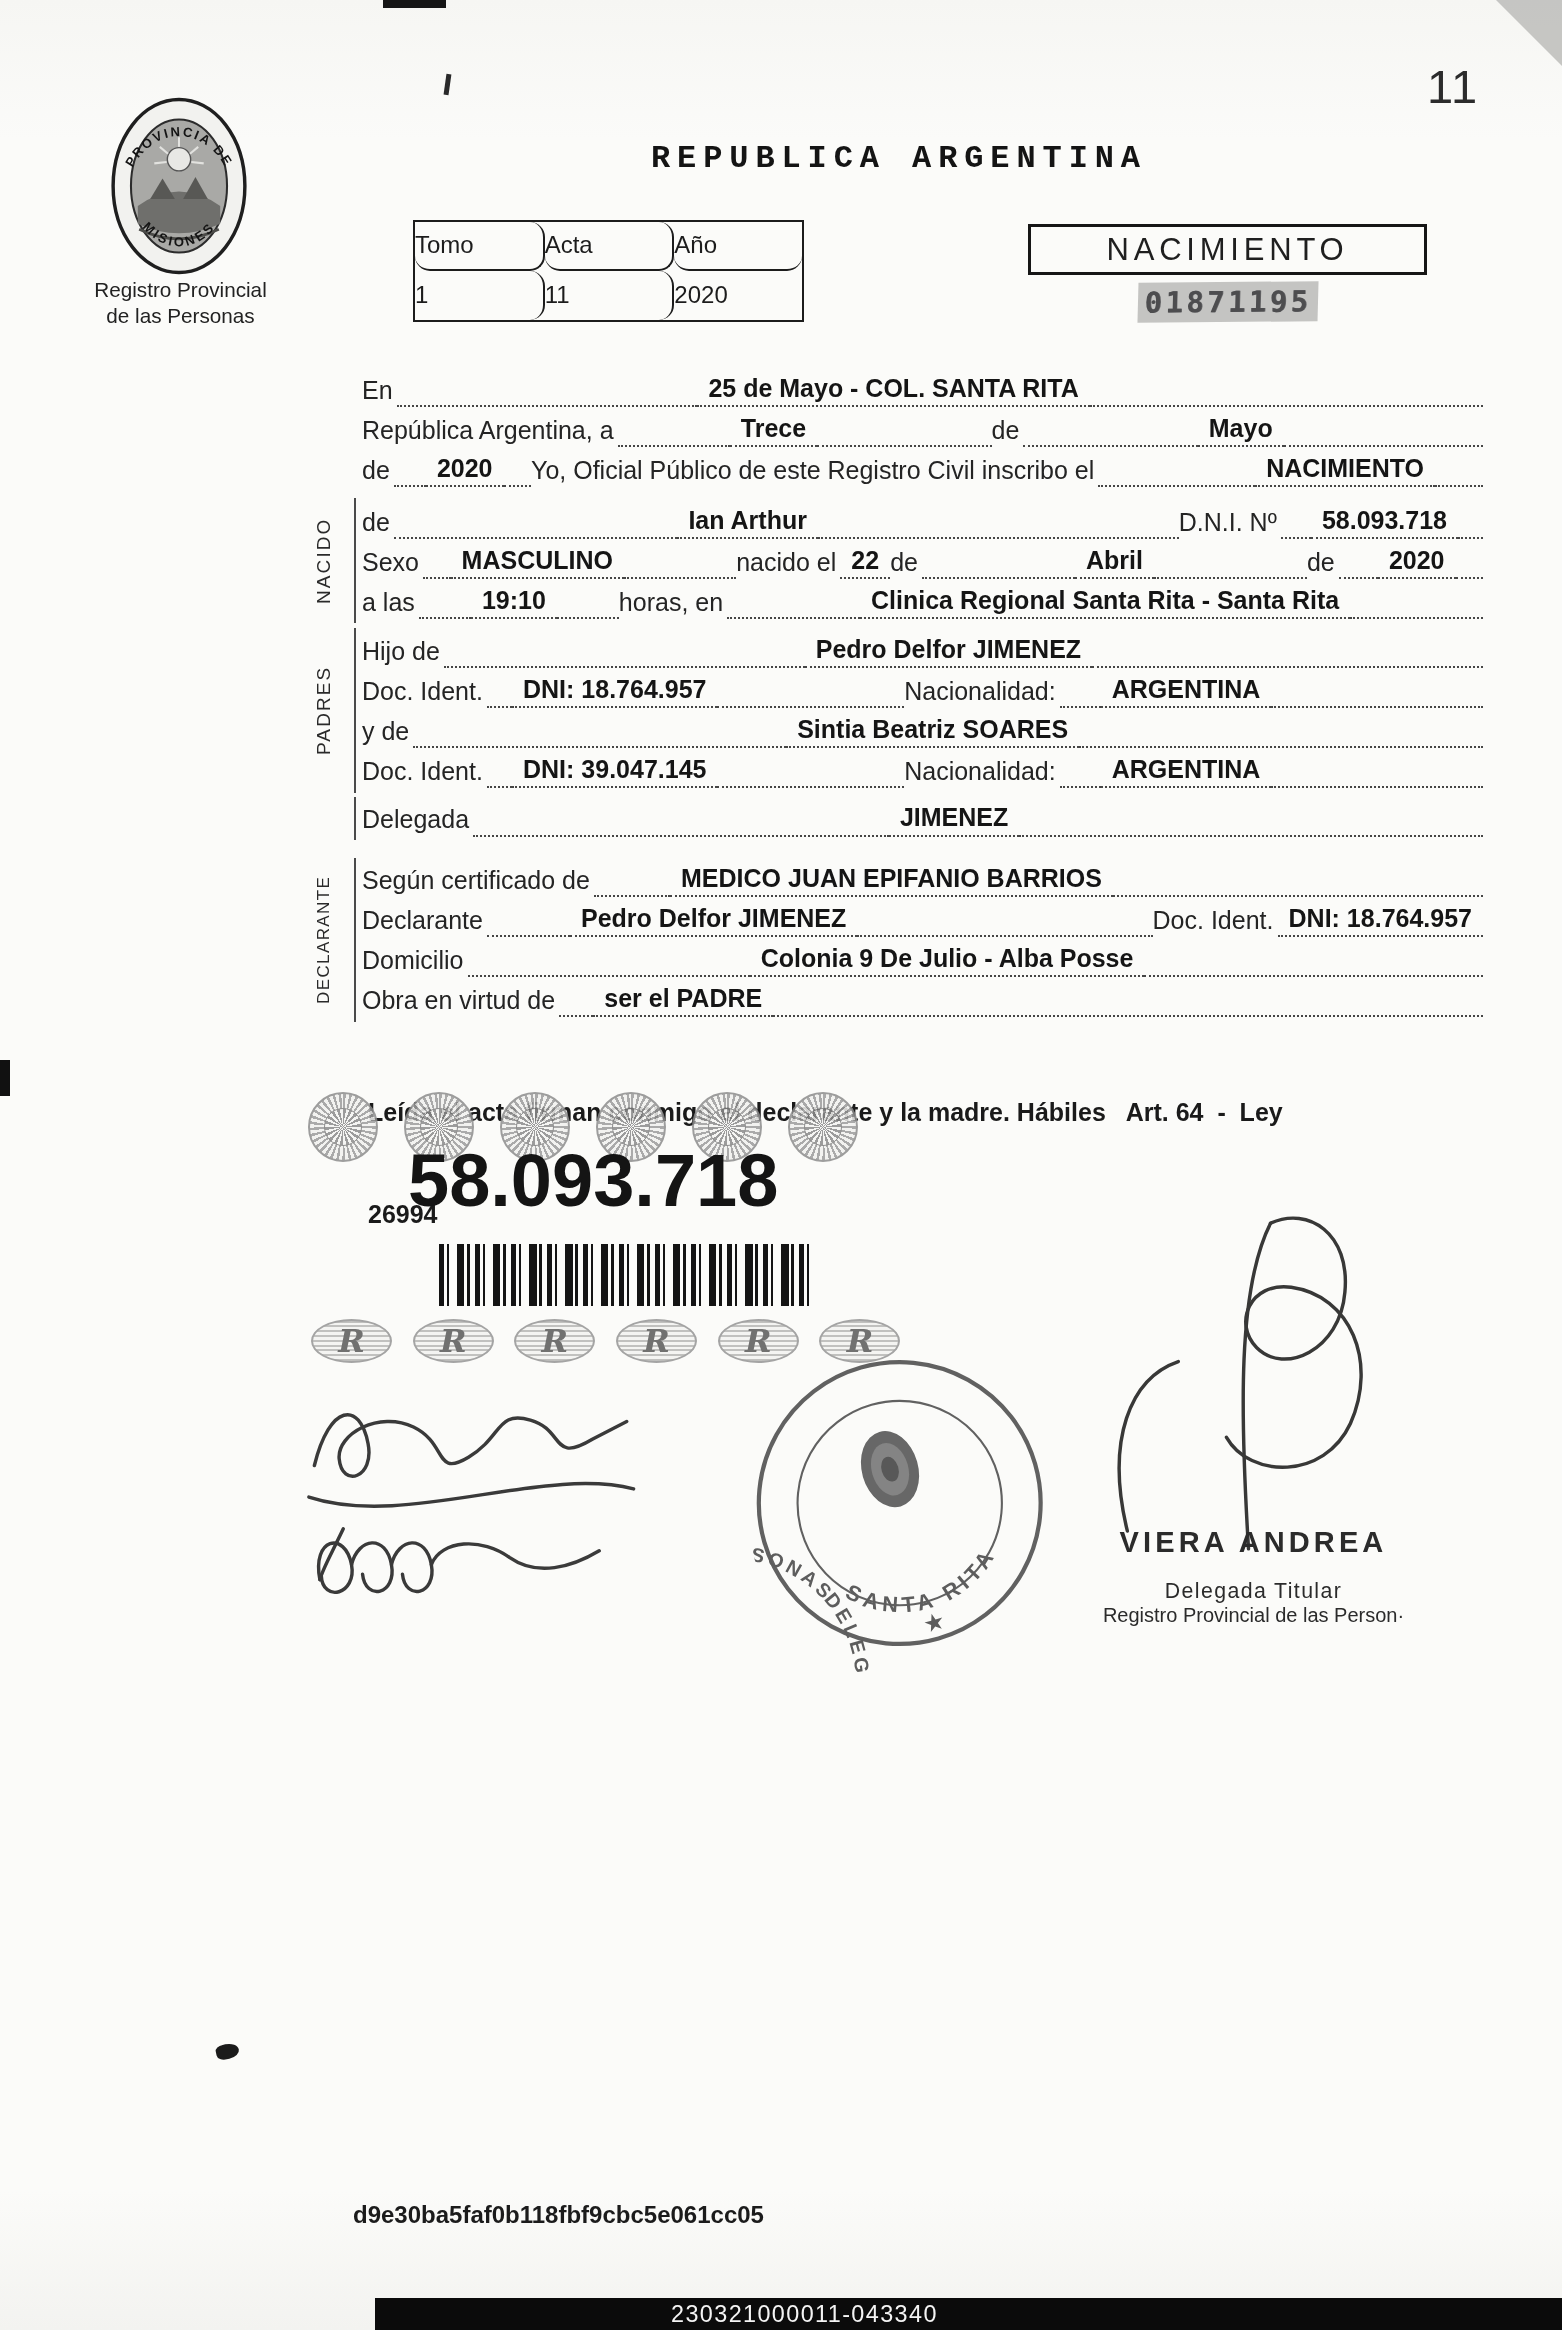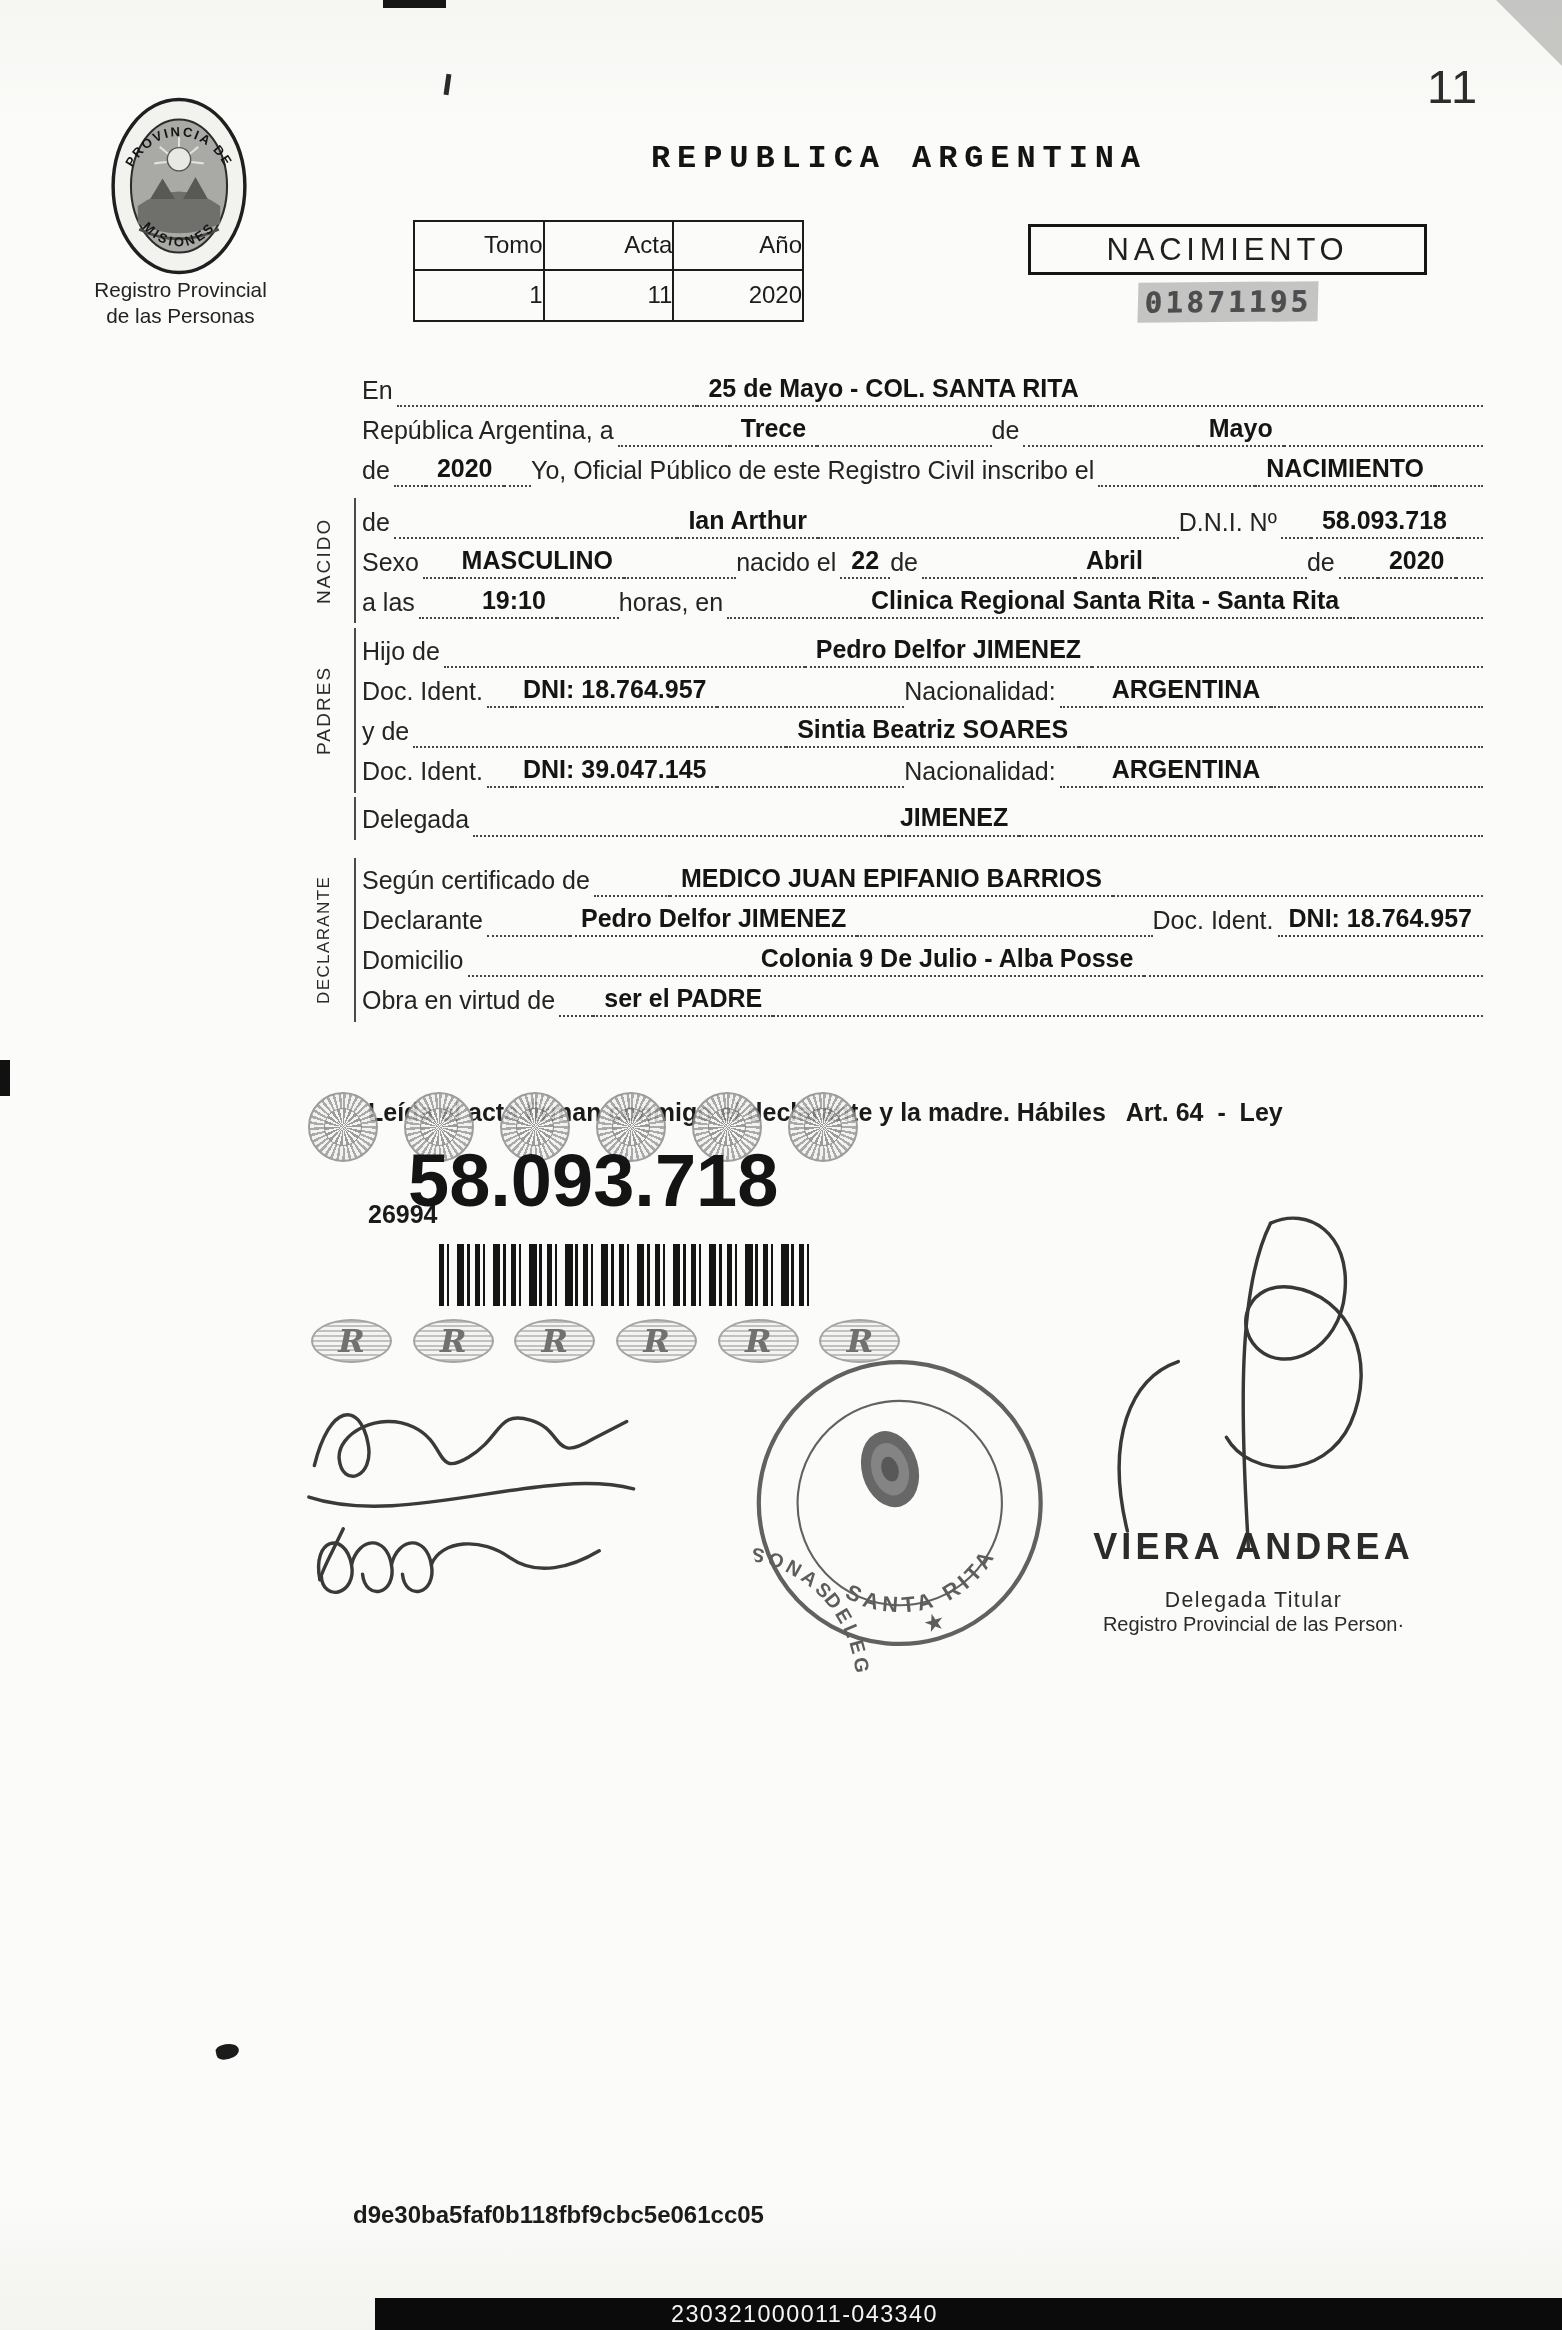--- a/index.html
+++ b/index.html
@@ -22,22 +22,22 @@
   
   .page-number { position:absolute; left:1427px; top:59px; font-size:47px; color:#2c2c2c; letter-spacing:1.4px; }
   .logo-wrap { position:absolute; left:109px; top:96px; width:140px; }
   .logo-caption { position:absolute; left:77px; top:277px; width:207px; text-align:center;
     font-size:20.7px; line-height:25.5px; color:#222; }
   .doc-title { position:absolute; left:651px; top:140px; font-family:"Liberation Mono", monospace;
     font-weight:bold; font-size:32px; letter-spacing:6.9px; color:#141414; }
 
   .tomo-table { position:absolute; left:413px; top:220px; width:391px; border:2.1px solid #1c1c1c; }
   .tomo-row { display:flex; }
-  .tomo-cell { flex:1; text-align:right; font-size:24px; padding:9.6px 0 11px;
-    border-right:2.1px solid #1c1c1c; color:#1c1c1c; }
+  .tomo-cell { flex:1; text-align:left; font-size:24px; padding:9.6px 0 11px;
+    border-right:2.1px solid #1c1c1c; color:#1c1c1c;border-radius:15px; }
   .tomo-cell:last-child { border-right:none; }
   .tomo-row.hdr .tomo-cell { border-bottom:2.1px solid #1c1c1c; padding:9px 0 10.3px; }
 
   .type-box { position:absolute; left:1028px; top:224px; width:399px; height:51px;
     border:3.4px solid #161616; display:flex; align-items:center; justify-content:center;
     font-size:31px; letter-spacing:4.8px; color:#1f1f1f; }
   .serial-stamp { position:absolute; left:1138px; top:282px; width:180px; height:40px;
     background:#c4c4c2; color:#4d4d4f; font-family:"DejaVu Sans Mono", monospace;
     font-weight:bold; font-size:29px; letter-spacing:3.4px; display:flex; align-items:center;
     justify-content:center; transform:skewX(-2deg) rotate(-0.5deg); text-shadow:0.7px 0 0 #6a6a6c; }
@@ -78,21 +78,21 @@
     background:repeating-linear-gradient(0deg,#b3b3b1 0 2.1px,#f3f3f1 2.1px 4.8px);
     display:flex; align-items:center; justify-content:center; }
   .rmark span { font-family:"DejaVu Serif", serif; font-style:italic; font-weight:bold;
     font-size:32px; color:#4f4f4f; line-height:1; }
 
   .sig-left { position:absolute; left:302px; top:1362px; }
   .sig-right { position:absolute; left:1064px; top:1206px; }
   .delegation-stamp { position:absolute; left:745px; top:1348px; transform:rotate(-16deg); opacity:.85; }
 
   .official { position:absolute; left:1047px; top:1526px; width:413px; text-align:center; color:#2b2b2b; }
-  .official-name { font-weight:bold; font-size:36px; letter-spacing:4.1px; }
+  .official-name { font-weight:bold; font-size:29px; letter-spacing:4.1px; }
   .official-role { font-size:21.3px; margin-top:20px; letter-spacing:1.4px; }
   .official-office { font-size:20px; margin-top:0; }
 
   
   .doc-hash { position:absolute; left:353px; top:2201px; font-weight:bold; font-size:24px; color:#1b1b1b; }
   .footer-bar { position:absolute; left:375px; top:2298px; width:1187px; height:32px; background:#0b0b0b;
     display:flex; align-items:center; }
   .footer-code { color:#f4f4f4; font-size:23.4px; letter-spacing:1.4px; margin-left:296px; }
 </style>
 </head>

